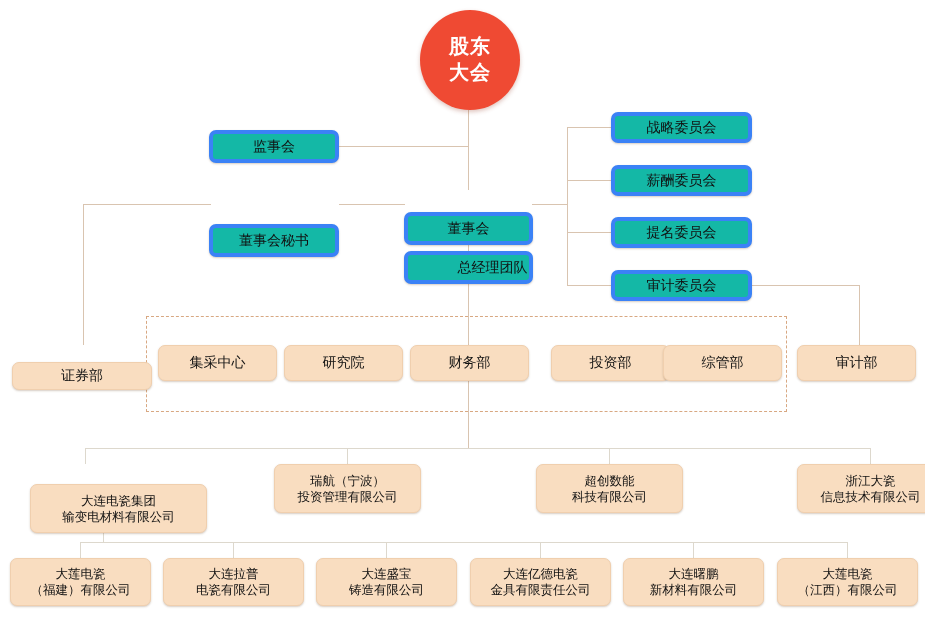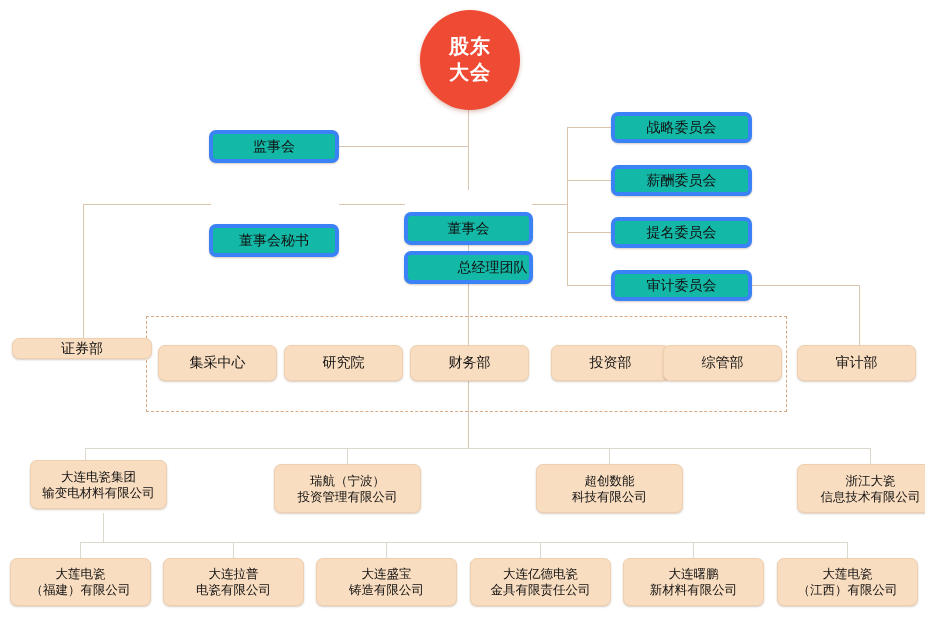--- a/index.html
+++ b/index.html
@@ -154,21 +154,21 @@
   <div class="node cream" style="left:611px; top:165px; width:141px; height:31px;">
     <span class="node-label">薪酬委员会</span>
   </div>
   <div class="node cream" style="left:611px; top:217px; width:141px; height:31px;">
     <span class="node-label">提名委员会</span>
   </div>
   <div class="node cream" style="left:611px; top:270px; width:141px; height:31px;">
     <span class="node-label">审计委员会</span>
   </div>
 
-  <div class="node peach" style="left:12px; top:338px; width:140px; height:21px;">
+  <div class="node peach" style="left:12px; top:362px; width:140px; height:28px;">
     <span class="node-label">证券部</span>
   </div>
   <div class="node peach" style="left:158px; top:345px; width:119px; height:36px;">
     <span class="node-label">集采中心</span>
   </div>
   <div class="node peach" style="left:284px; top:345px; width:119px; height:36px;">
     <span class="node-label">研究院</span>
   </div>
   <div class="node peach" style="left:410px; top:345px; width:119px; height:36px;">
     <span class="node-label">财务部</span>
@@ -176,21 +176,21 @@
   <div class="node peach" style="left:537px; top:345px; width:119px; height:36px;margin-left:14px;">
     <span class="node-label">投资部</span>
   </div>
   <div class="node peach" style="left:663px; top:345px; width:119px; height:36px;">
     <span class="node-label">综管部</span>
   </div>
   <div class="node peach" style="left:797px; top:345px; width:119px; height:36px;">
     <span class="node-label">审计部</span>
   </div>
 
-  <div class="node peach small" style="left:30px; top:460px; width:137px; height:49px;">
+  <div class="node peach small" style="left:30px; top:484px; width:177px; height:49px;">
     <span class="node-label">大连电瓷集团
 输变电材料有限公司</span>
   </div>
   <div class="node peach small" style="left:274px; top:464px; width:147px; height:49px;">
     <span class="node-label">瑞航（宁波）
 投资管理有限公司</span>
   </div>
   <div class="node peach small" style="left:536px; top:464px; width:147px; height:49px;">
     <span class="node-label">超创数能
 科技有限公司</span>

